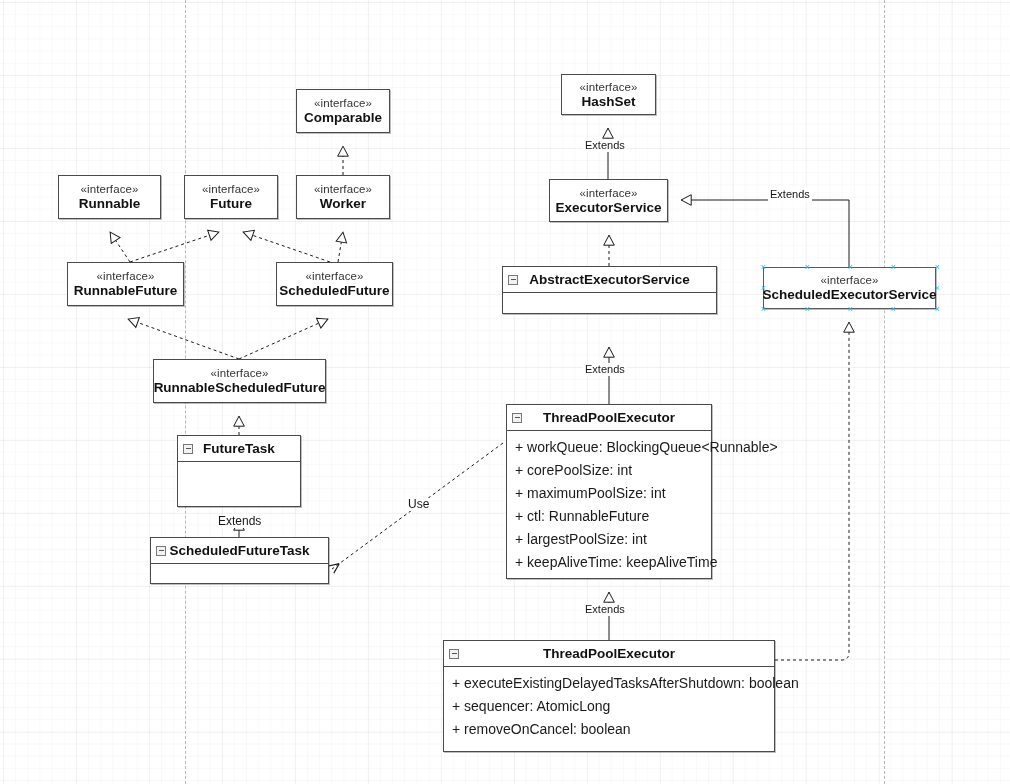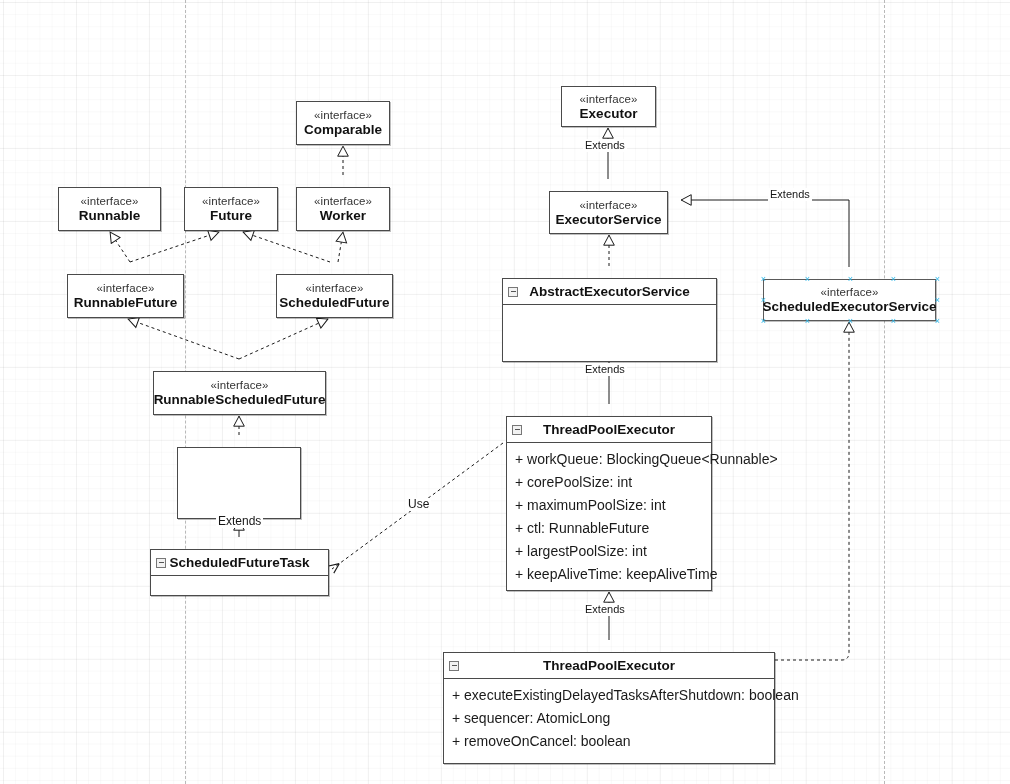--- a/index.html
+++ b/index.html
@@ -46,21 +46,20 @@
     border-left: 1px dashed #b9b9b9;
   }
 
   
   .node {
     position: absolute;
     box-sizing: border-box;
     background: #ffffff;
     border: 1px solid #4a4a4a;
     box-shadow: 1px 1px 0 rgba(0,0,0,0.25);
-    margin-top: 12px;
   }
   .node.iface {
     display: flex;
     flex-direction: column;
     align-items: center;
     justify-content: center;
   }
   .stereotype {
     font-size: 11.5px;
     color: #333;
@@ -245,21 +244,21 @@
     <div class="iface-name">ScheduledFuture</div>
   </div>
 
   <div class="node iface" style="left:153px;top:359px;width:173px;height:44px">
     <div class="stereotype">«interface»</div>
     <div class="iface-name">RunnableScheduledFuture</div>
   </div>
 
   <div class="node iface" style="left:561px;top:74px;width:95px;height:41px">
     <div class="stereotype">«interface»</div>
-    <div class="iface-name">Executor</div>
+    <div class="iface-name">HashSet</div>
   </div>
 
   <div class="node iface" style="left:549px;top:179px;width:119px;height:43px">
     <div class="stereotype">«interface»</div>
     <div class="iface-name">ExecutorService</div>
   </div>
 
   <div class="node iface selected" style="left:763px;top:267px;width:173px;height:42px">
     <div class="stereotype">«interface»</div>
     <div class="iface-name">ScheduledExecutorService</div>
@@ -271,32 +270,36 @@
     <span class="sel-handle" style="left:-4px;top:17px"></span>
     <span class="sel-handle" style="left:170px;top:17px"></span>
     <span class="sel-handle" style="left:-4px;top:38px"></span>
     <span class="sel-handle" style="left:40px;top:38px"></span>
     <span class="sel-handle" style="left:83px;top:38px"></span>
     <span class="sel-handle" style="left:126px;top:38px"></span>
     <span class="sel-handle" style="left:170px;top:38px"></span>
   </div>
 
   <div class="node cls" style="left:177px;top:435px;width:124px;height:72px">
+    <div class="cls-header">
+      <span class="collapse-icon"></span>
+      <span class="cls-title">FutureTask</span>
+    </div>
     <div class="cls-body"></div>
   </div>
 
   <div class="node cls" style="left:150px;top:537px;width:179px;height:47px">
     <div class="cls-header">
       <span class="collapse-icon"></span>
       <span class="cls-title">ScheduledFutureTask</span>
     </div>
     <div class="cls-body"></div>
   </div>
 
-  <div class="node cls" style="left:502px;top:266px;width:215px;height:84px">
+  <div class="node cls" style="left:502px;top:266px;width:215px;height:48px">
     <div class="cls-header">
       <span class="collapse-icon"></span>
       <span class="cls-title">AbstractExecutorService</span>
     </div>
     <div class="cls-body"></div>
   </div>
 
   <div class="node cls" style="left:506px;top:404px;width:206px;height:175px">
     <div class="cls-header">
       <span class="collapse-icon"></span>

